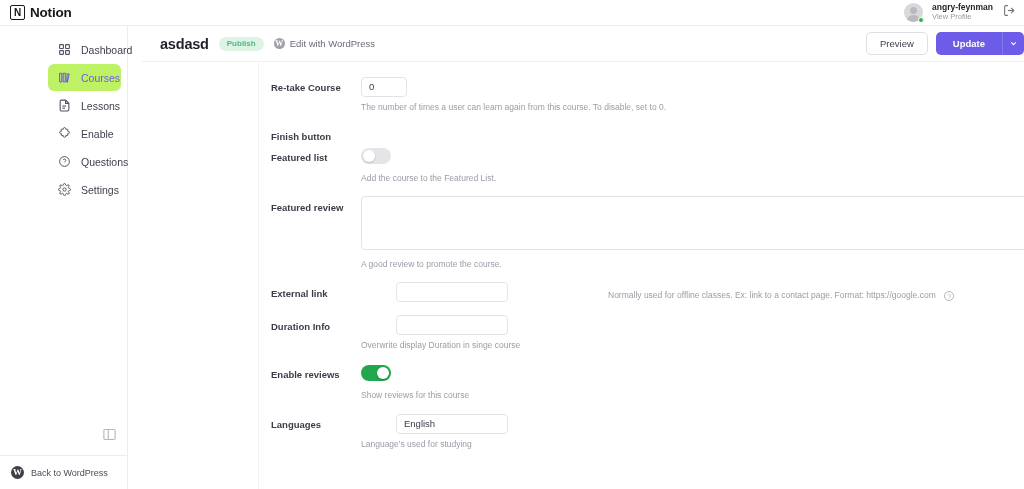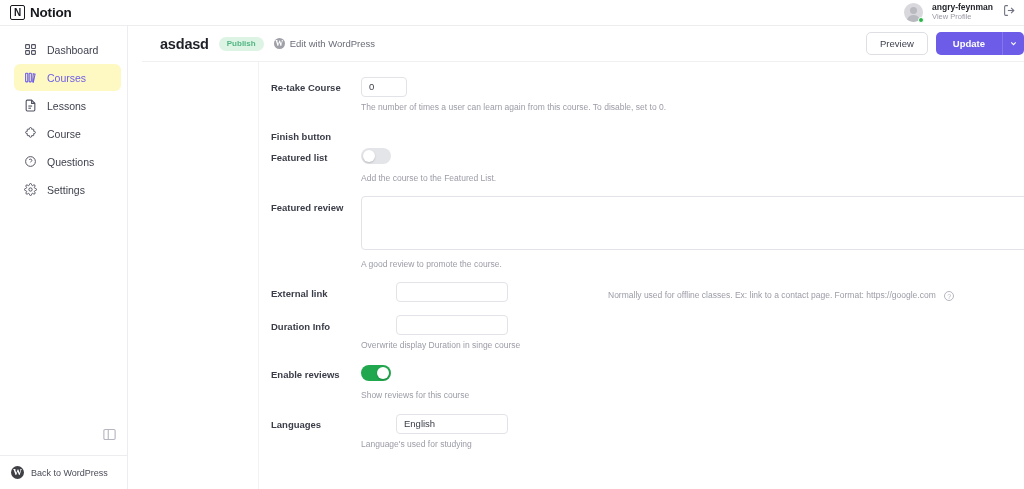--- a/index.html
+++ b/index.html
@@ -51,32 +51,32 @@
   .logout-icon {
     width: 14px; height: 14px; color: #6f7280;
     display: flex; align-items: center; justify-content: center;
   }
 
   
   .sidebar {
     position: absolute; top: 26px; left: 0; width: 128px; height: 463px;
     background: #ffffff; border-right: 1px solid #ededf0;
   }
-  .nav { padding: 10px 6px 0 14px; }
+  .nav { padding: 10px 6px 0 14px; margin-left: 34px; }
   .nav-item {
     display: flex; align-items: center; gap: 9px;
     height: 27px; padding: 0 9px; margin-bottom: 1px;
     border-radius: 6px; cursor: pointer;
   }
   .nav-item .ico {
     width: 15px; height: 15px; display: flex; align-items: center; justify-content: center;
     color: #4f5160; flex: 0 0 15px;
   }
   .nav-item .lbl { font-size: 10.5px; color: #3d3f4c; }
-  .nav-item.active { background: #fef9c3; }
+  .nav-item.active { background: #bef264; }
   .nav-item.active .lbl { color: #6c5ce7; font-weight: 500; }
   .nav-item.active .ico { color: #6c5ce7; }
 
   .collapse-btn {
     position: absolute; left: 102px; top: 401px;
     width: 15px; height: 15px; color: #b5b6c0; cursor: pointer;
   }
 
   .sidebar-footer {
     position: absolute; left: 0; bottom: 0; width: 128px; height: 34px;
@@ -243,21 +243,21 @@
       </span>
       <span class="lbl">Lessons</span>
     </div>
 
     <div class="nav-item">
       <span class="ico">
         <svg width="13" height="13" viewBox="0 0 24 24" fill="none" stroke="currentColor" stroke-width="1.8">
           <path d="M10 3a2 2 0 0 1 4 0v1h3a1 1 0 0 1 1 1v3h1a2 2 0 0 1 0 4h-1v3a1 1 0 0 1-1 1h-3v1a2 2 0 0 1-4 0v-1H7a1 1 0 0 1-1-1v-3H5a2 2 0 0 1 0-4h1V5a1 1 0 0 1 1-1h3z"></path>
         </svg>
       </span>
-      <span class="lbl">Course</span>
+      <span class="lbl">Enable</span>
     </div>
 
     <div class="nav-item">
       <span class="ico">
         <svg width="13" height="13" viewBox="0 0 24 24" fill="none" stroke="currentColor" stroke-width="1.8">
           <circle cx="12" cy="12" r="9"></circle>
           <path d="M9.5 9.2a2.6 2.6 0 0 1 5 .9c0 1.8-2.5 2-2.5 3.4"></path>
           <line x1="12" y1="16.6" x2="12" y2="16.7"></line>
         </svg>
       </span>

